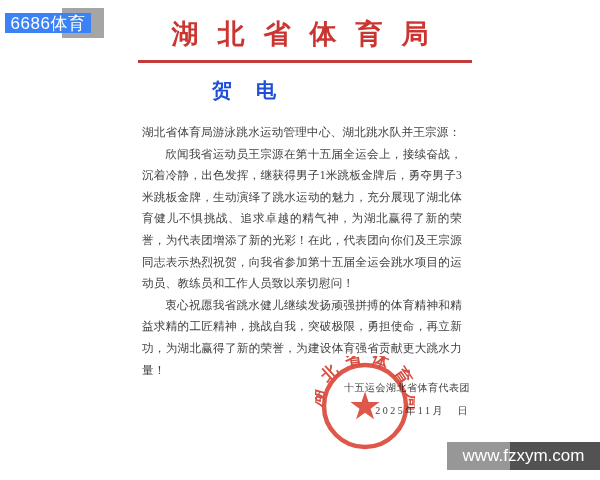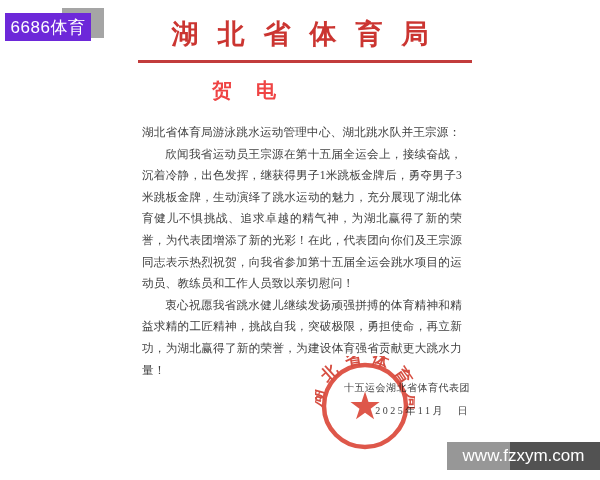--- a/index.html
+++ b/index.html
@@ -10,43 +10,43 @@
     overflow:hidden;
     font-family:"Liberation Serif","DejaVu Serif",serif;
   }
 
   
   .wm-top-light{
     position:absolute;left:62px;top:8px;width:42px;height:30px;
     background:#a5a5a5;
   }
   .wm-top-dark{
-    position:absolute;left:5px;top:13px;width:86px;height:28px;
-    background:#6d28d9;color:#ffffff;
+    position:absolute;left:5px;top:13px;width:86px;height:20px;
+    background:#3b82f6;color:#ffffff;
     font-family:"Liberation Sans","DejaVu Sans",sans-serif;
     font-size:17px;display:flex;align-items:center;justify-content:center;
     letter-spacing:0.5px;
   }
 
   
   .org-title{
     position:absolute;left:0;top:18px;width:600px;
     text-align:center;
     font-size:27px;font-weight:bold;color:#cb3531;
     letter-spacing:19px;text-indent:19px;
     line-height:32px;
   }
   .red-divider{
     position:absolute;left:138px;top:60px;width:334px;height:3px;
     background:#c23c3c;
   }
   .doc-heading{
     position:absolute;left:0;top:78px;width:488px;
     text-align:center;
-    font-size:20px;font-weight:bold;color:#ef4444;
+    font-size:20px;font-weight:bold;color:#1d4ed8;
     letter-spacing:2px;text-indent:2px;
     line-height:24px;
   }
 
   
   .doc-body{
     position:absolute;left:142px;top:122px;width:320px;
     font-size:11.6px;line-height:21.6px;letter-spacing:0.2px;
     color:#414141;text-align:justify;
   }

